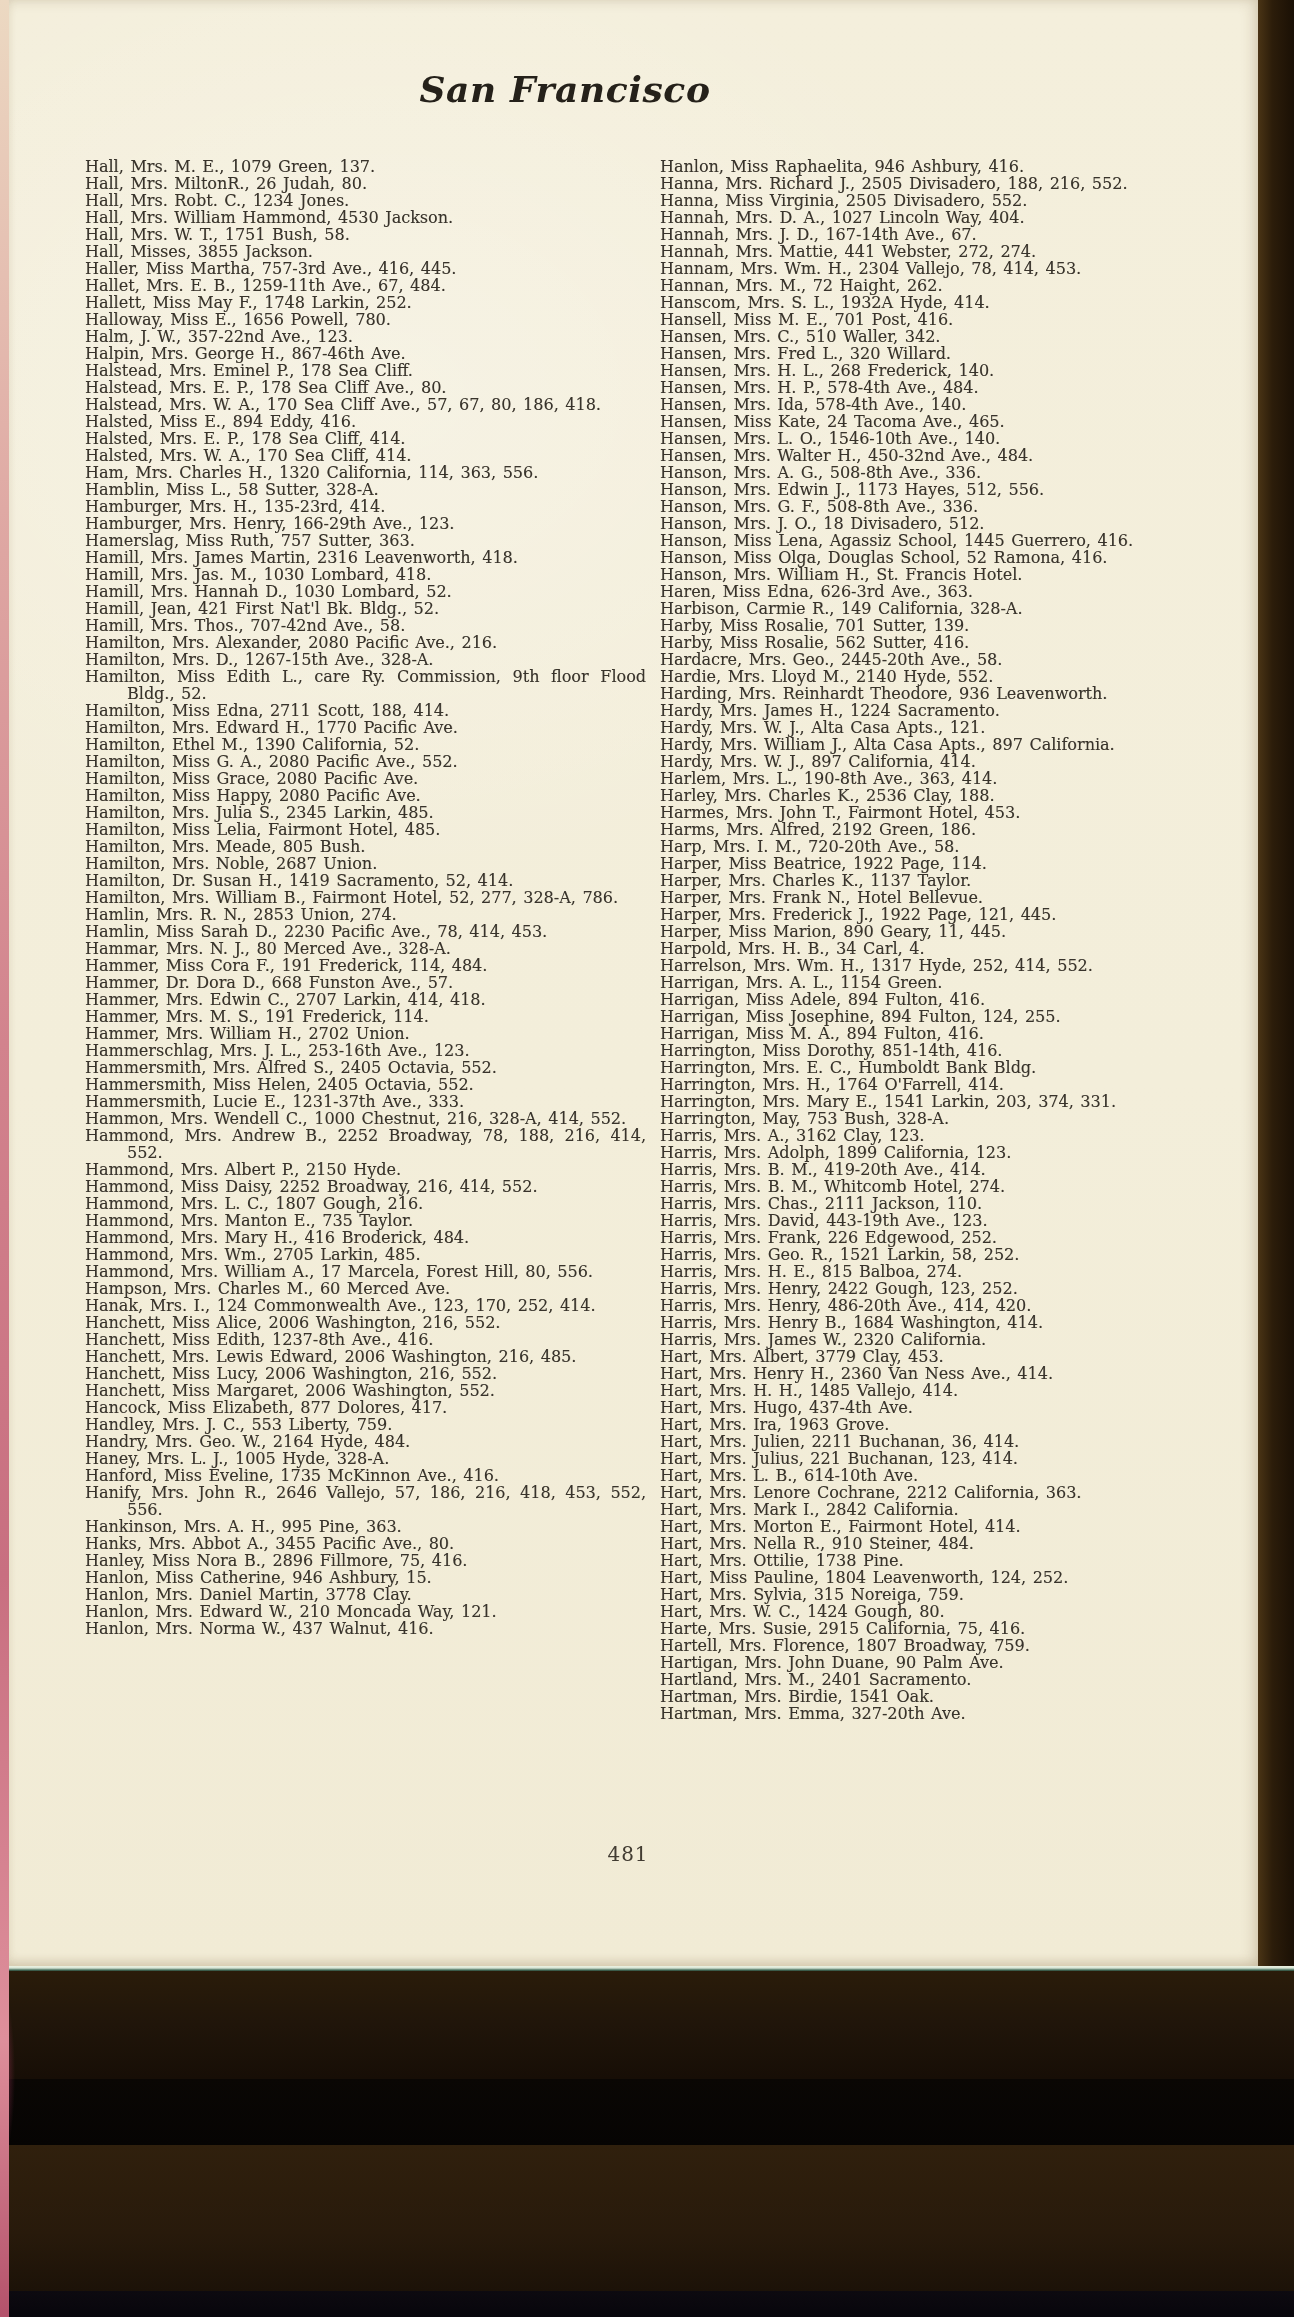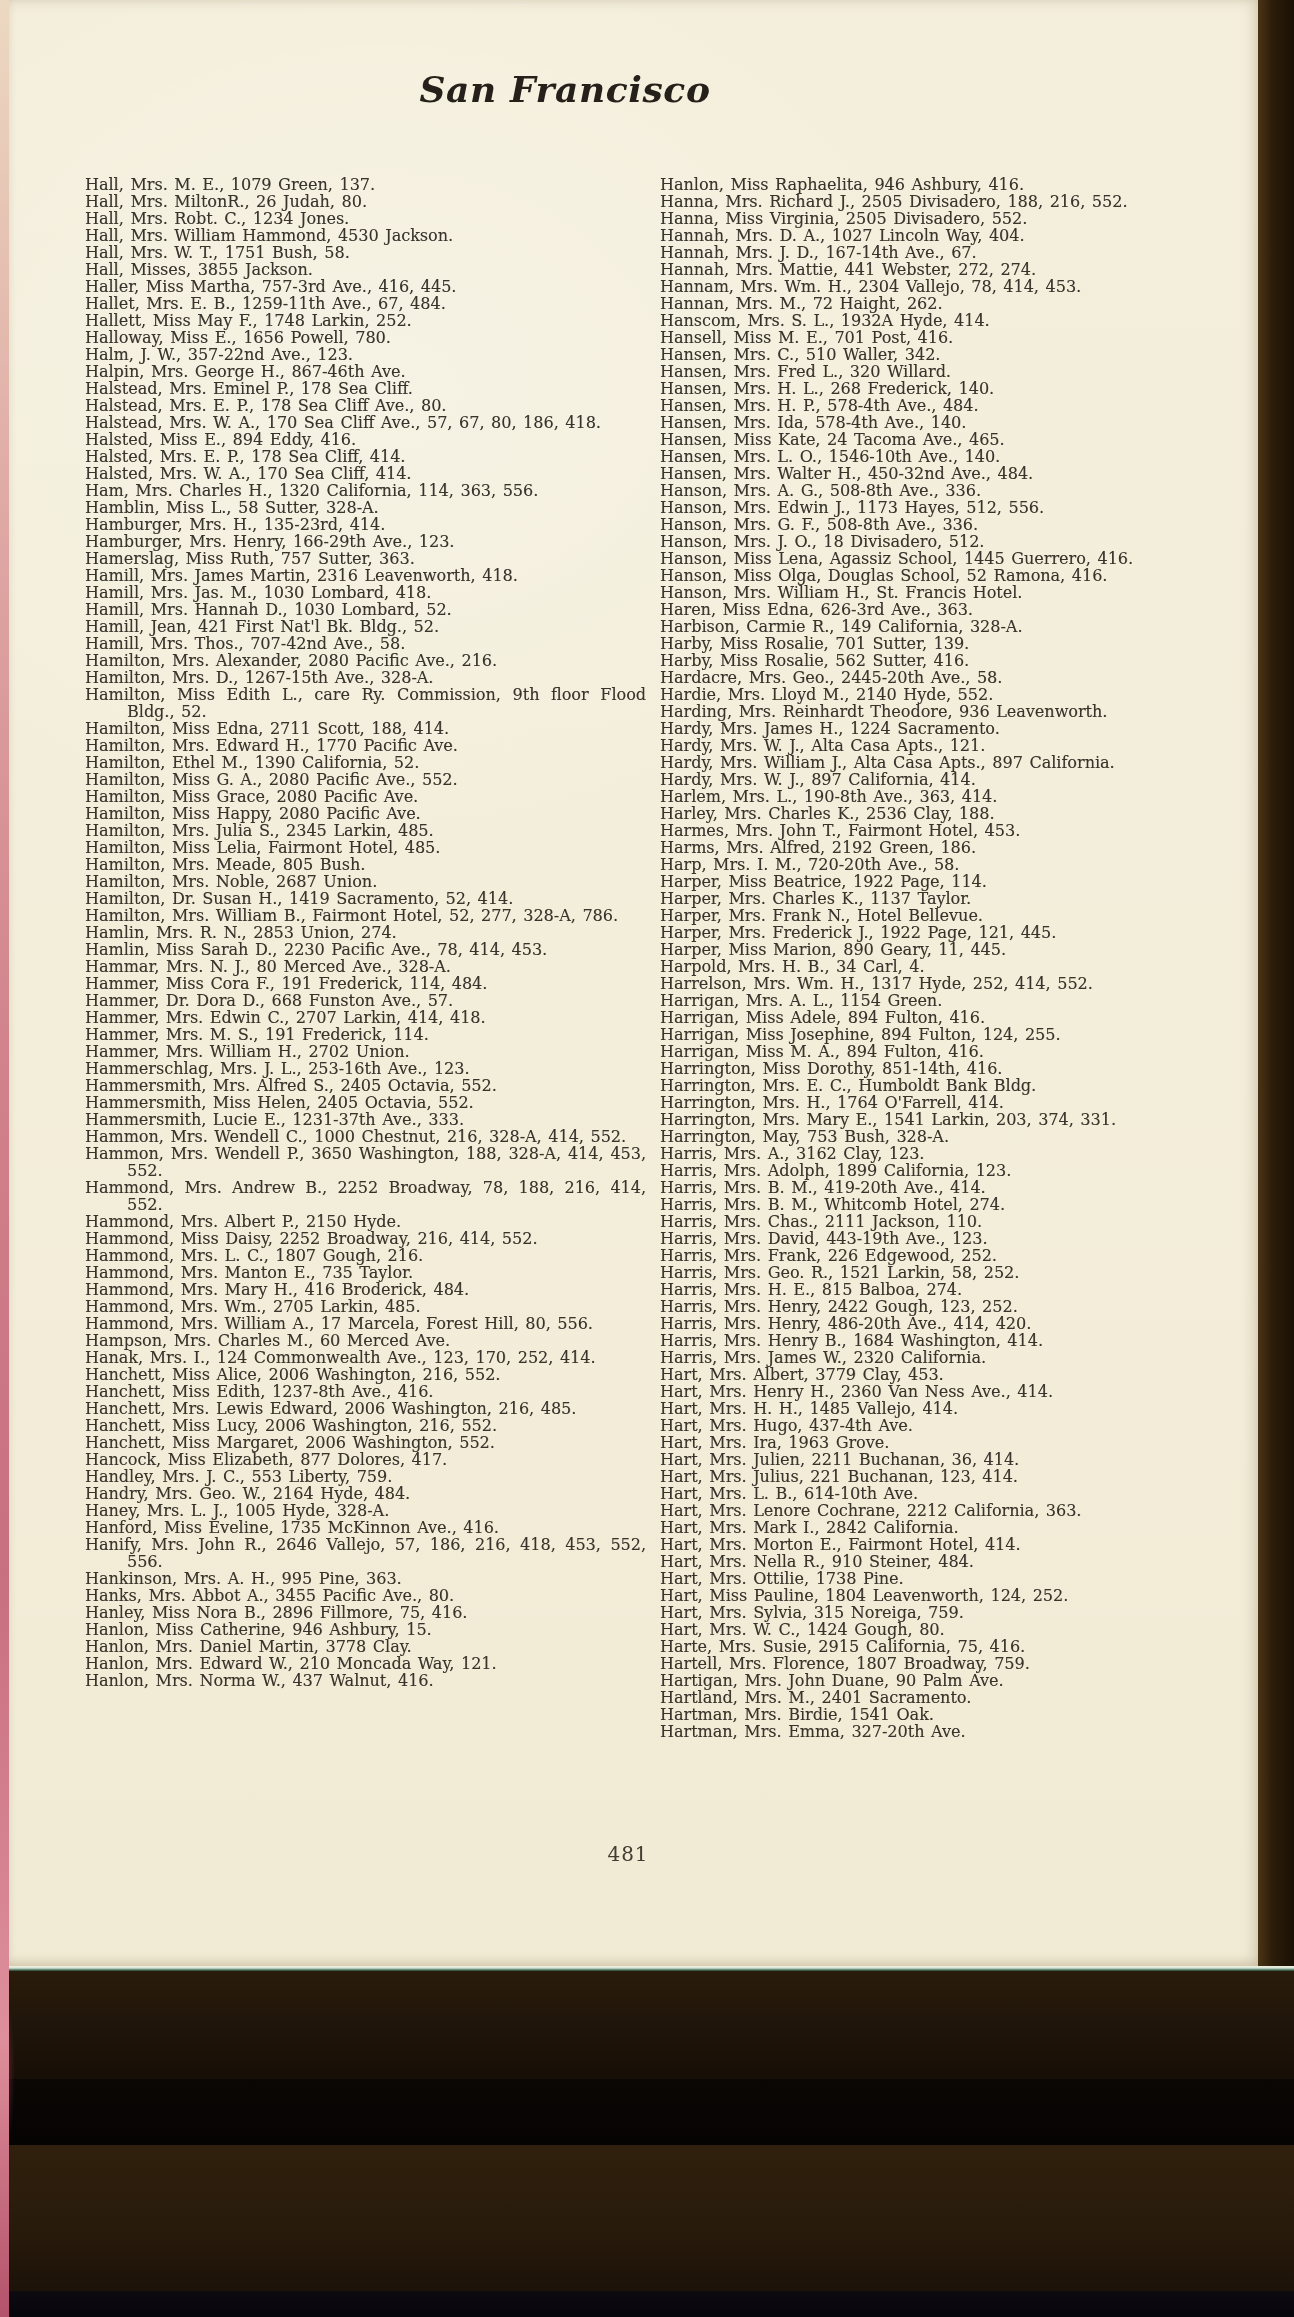--- a/index.html
+++ b/index.html
@@ -27,21 +27,21 @@
     position:absolute;top:68px;left:0;width:1114px;text-align:center;
     font-size:36px;font-weight:bold;font-style:italic;letter-spacing:0.6px;
     color:#25211a;
   }
   .columns{
     position:absolute;top:158px;left:77px;right:16px;
     display:flex;gap:14px;
     font-size:16px;line-height:17px;color:#38332b;
     text-shadow:0.3px 0.3px 0 rgba(56,51,43,0.35);
   }
-  .col{flex:0 0 561px;margin-top:18px;}
+  .col{flex:0 0 561px;}
   .col.right-col{flex:1 1 auto;}
   .entry{
     padding-left:42px;text-indent:-42px;
     text-align:justify;
     word-spacing:1.5px;
   }
   .page-number{
     position:absolute;top:1842px;left:0;width:1240px;text-align:center;
     font-size:20px;color:#423c32;letter-spacing:1px;
   }
@@ -112,21 +112,20 @@
         <div class="entry">Hammer, Miss Cora F., 191 Frederick, 114, 484.</div>
         <div class="entry">Hammer, Dr. Dora D., 668 Funston Ave., 57.</div>
         <div class="entry">Hammer, Mrs. Edwin C., 2707 Larkin, 414, 418.</div>
         <div class="entry">Hammer, Mrs. M. S., 191 Frederick, 114.</div>
         <div class="entry">Hammer, Mrs. William H., 2702 Union.</div>
         <div class="entry">Hammerschlag, Mrs. J. L., 253-16th Ave., 123.</div>
         <div class="entry">Hammersmith, Mrs. Alfred S., 2405 Octavia, 552.</div>
         <div class="entry">Hammersmith, Miss Helen, 2405 Octavia, 552.</div>
         <div class="entry">Hammersmith, Lucie E., 1231-37th Ave., 333.</div>
         <div class="entry">Hammon, Mrs. Wendell C., 1000 Chestnut, 216, 328-A, 414, 552.</div>
-        <div class="entry">Hammon, Mrs. Wendell P., 3650 Washington, 188, 328-A, 414, 453, 552.</div>
         <div class="entry">Hammond, Mrs. Andrew B., 2252 Broadway, 78, 188, 216, 414, 552.</div>
         <div class="entry">Hammond, Mrs. Albert P., 2150 Hyde.</div>
         <div class="entry">Hammond, Miss Daisy, 2252 Broadway, 216, 414, 552.</div>
         <div class="entry">Hammond, Mrs. L. C., 1807 Gough, 216.</div>
         <div class="entry">Hammond, Mrs. Manton E., 735 Taylor.</div>
         <div class="entry">Hammond, Mrs. Mary H., 416 Broderick, 484.</div>
         <div class="entry">Hammond, Mrs. Wm., 2705 Larkin, 485.</div>
         <div class="entry">Hammond, Mrs. William A., 17 Marcela, Forest Hill, 80, 556.</div>
         <div class="entry">Hampson, Mrs. Charles M., 60 Merced Ave.</div>
         <div class="entry">Hanak, Mrs. I., 124 Commonwealth Ave., 123, 170, 252, 414.</div>

